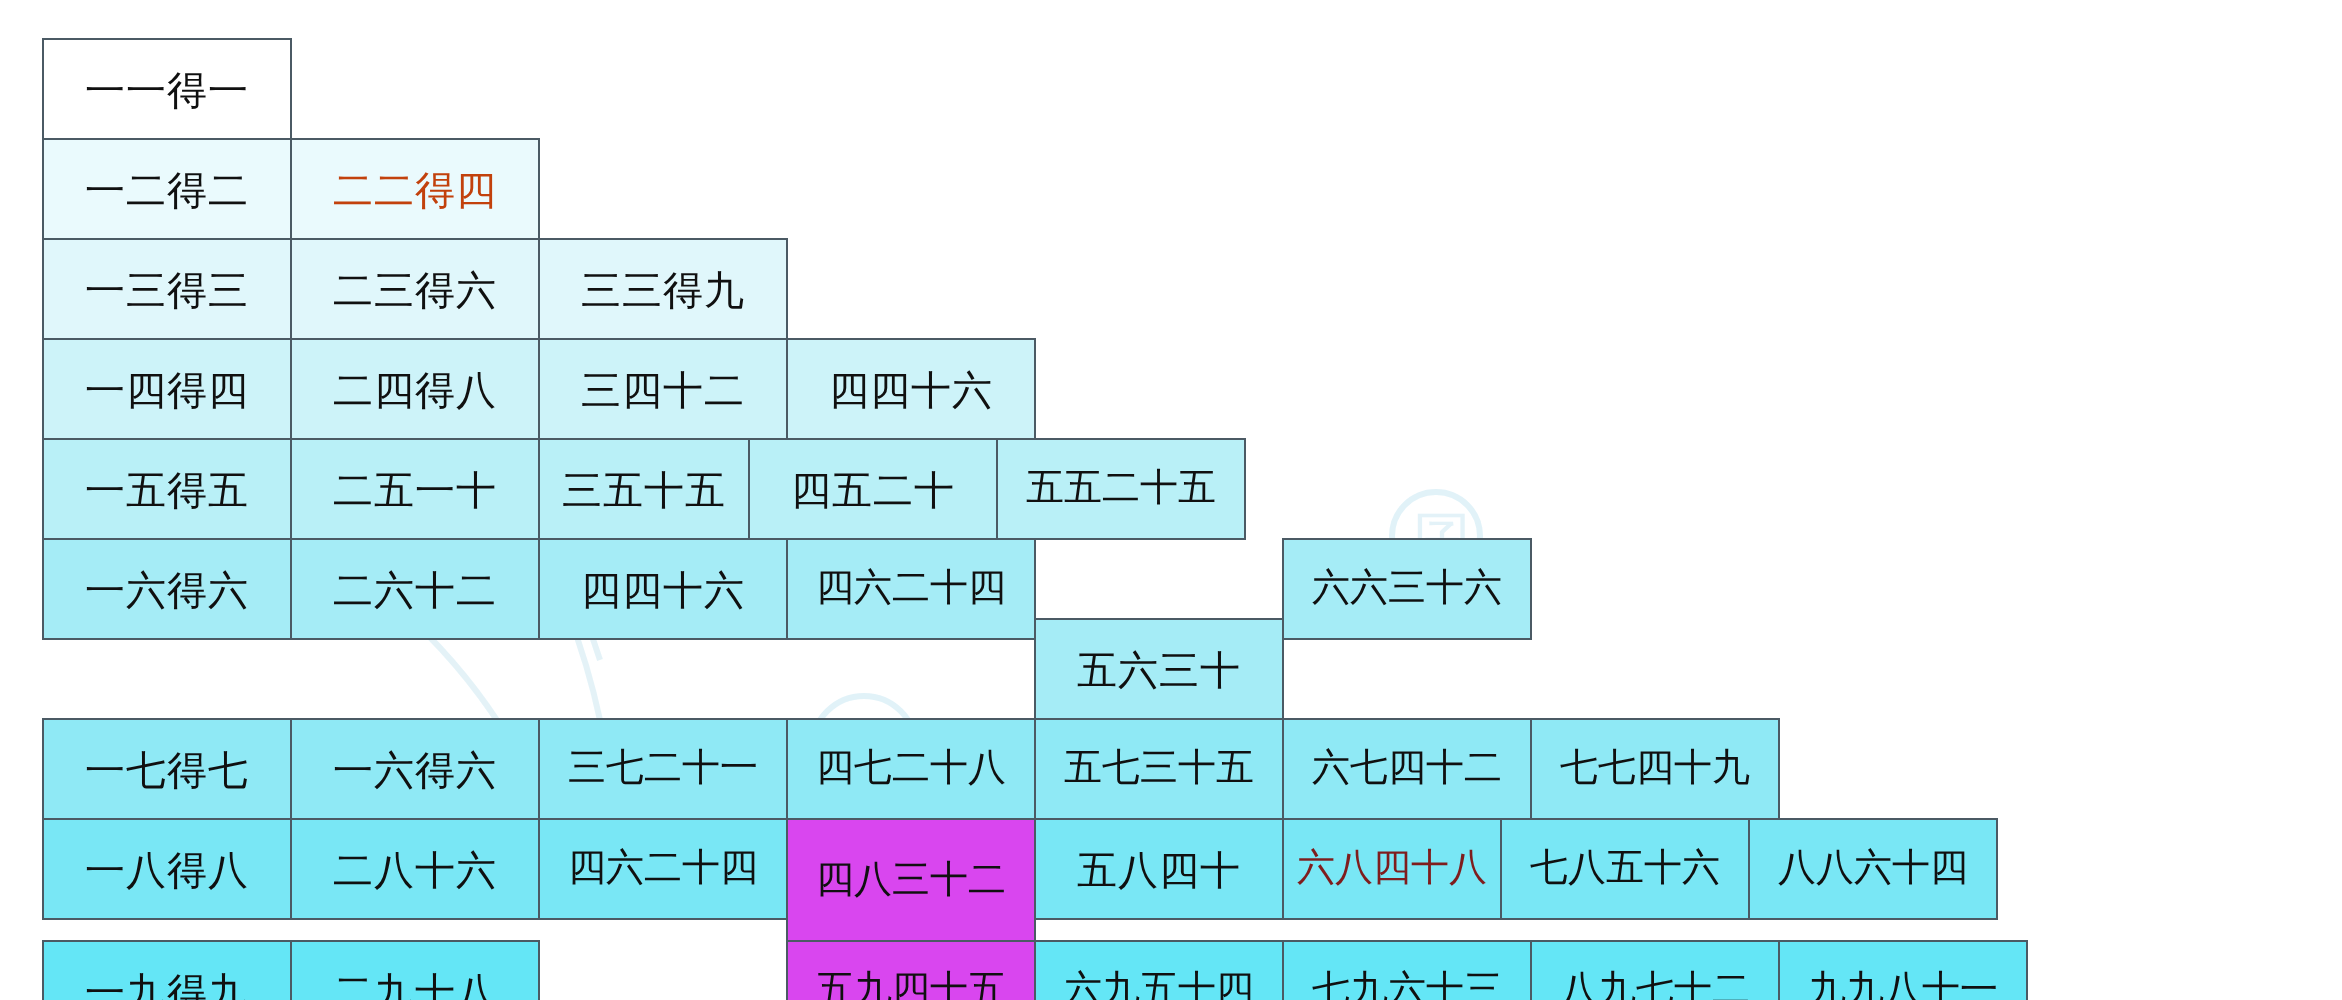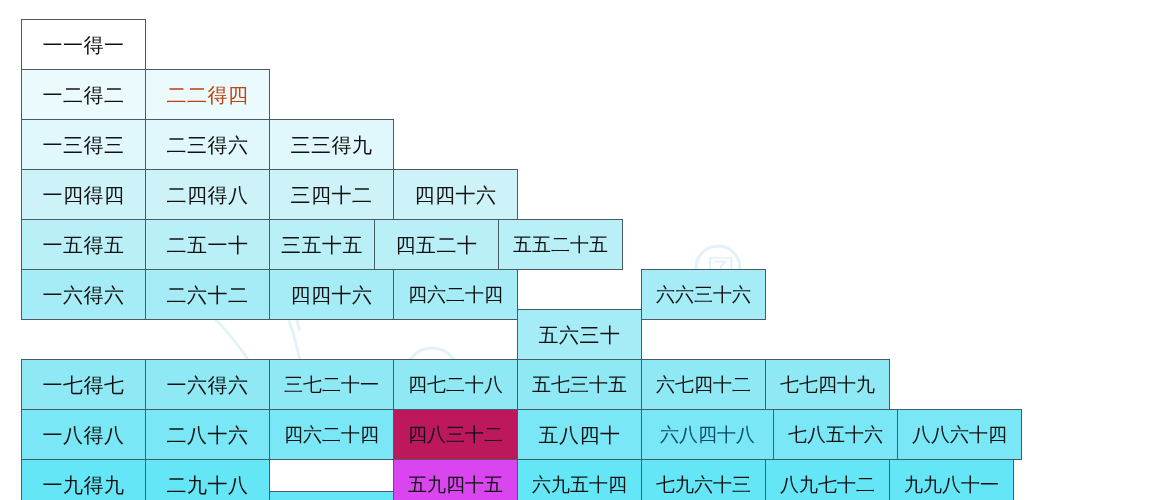--- a/index.html
+++ b/index.html
@@ -132,23 +132,23 @@
       <div class="mt-cell wide-text" style="background: rgb(143, 233, 245); border-color: rgb(75, 90, 100); color: rgb(16, 16, 16); width: 125px; height: 51px;">三七二十一</div>
       <div class="mt-cell wide-text" style="background: rgb(143, 233, 245); border-color: rgb(75, 90, 100); color: rgb(16, 16, 16); width: 125px; height: 51px;">四七二十八</div>
       <div class="mt-cell wide-text" style="background: rgb(143, 233, 245); border-color: rgb(75, 90, 100); color: rgb(16, 16, 16); width: 125px; height: 51px;">五七三十五</div>
       <div class="mt-cell wide-text" style="background: rgb(143, 233, 245); border-color: rgb(75, 90, 100); color: rgb(16, 16, 16); width: 125px; height: 51px;">六七四十二</div>
       <div class="mt-cell wide-text" style="background: rgb(143, 233, 245); border-color: rgb(75, 90, 100); color: rgb(16, 16, 16); width: 125px; height: 51px;">七七四十九</div>
     </div>
     <div class="mt-row">
       <div class="mt-cell" style="background: rgb(121, 231, 245); border-color: rgb(75, 90, 100); color: rgb(16, 16, 16); width: 125px; height: 51px;">一八得八</div>
       <div class="mt-cell" style="background: rgb(121, 231, 245); border-color: rgb(75, 90, 100); color: rgb(16, 16, 16); width: 125px; height: 51px;">二八十六</div>
       <div class="mt-cell wide-text" style="background: rgb(121, 231, 245); border-color: rgb(75, 90, 100); color: rgb(16, 16, 16); width: 125px; height: 51px;">四六二十四</div>
-      <div class="mt-cell wide-text" style="background: #be185d; border-color: rgb(75, 90, 100); color: rgb(16, 16, 16); width: 125px; height: 51px;">四八三十二</div>
+      <div class="mt-cell wide-text" style="background: #d946ef; border-color: rgb(75, 90, 100); color: rgb(16, 16, 16); width: 125px; height: 62px;">四八三十二</div>
       <div class="mt-cell" style="background: rgb(121, 231, 245); border-color: rgb(75, 90, 100); color: rgb(16, 16, 16); width: 125px; height: 51px;">五八四十</div>
-      <div class="mt-cell wide-text" style="background: rgb(121, 231, 245); border-color: rgb(75, 90, 100); color: #0c4a6e; width: 133px; height: 51px;">六八四十八</div>
+      <div class="mt-cell wide-text" style="background: rgb(121, 231, 245); border-color: rgb(75, 90, 100); color: #7f1d1d; width: 110px; height: 51px;">六八四十八</div>
       <div class="mt-cell wide-text" style="background: rgb(121, 231, 245); border-color: rgb(75, 90, 100); color: rgb(16, 16, 16); width: 125px; height: 51px;">七八五十六</div>
       <div class="mt-cell wide-text" style="background: rgb(121, 231, 245); border-color: rgb(75, 90, 100); color: rgb(16, 16, 16); width: 125px; height: 51px;">八八六十四</div>
     </div>
     <div class="mt-row">
       <div class="mt-cell" style="background: rgb(100, 230, 246); border-color: rgb(75, 90, 100); color: rgb(16, 16, 16); width: 125px; height: 51px;">一九得九</div>
       <div class="mt-cell" style="background: rgb(100, 230, 246); border-color: rgb(75, 90, 100); color: rgb(16, 16, 16); width: 125px; height: 51px;">二九十八</div>
       <div class="mt-cell wide-text" style="background: rgb(100, 230, 246); border-color: rgb(75, 90, 100); color: rgb(16, 16, 16); width: 125px; height: 51px; margin-top: 32px;">三九二十七</div>
       <div class="mt-cell wide-text" style="background: #d946ef; border-color: rgb(75, 90, 100); color: rgb(16, 16, 16); width: 125px; height: 51px;">五九四十五</div>
       <div class="mt-cell wide-text" style="background: rgb(100, 230, 246); border-color: rgb(75, 90, 100); color: rgb(16, 16, 16); width: 125px; height: 51px;">六九五十四</div>
       <div class="mt-cell wide-text" style="background: rgb(100, 230, 246); border-color: rgb(75, 90, 100); color: rgb(16, 16, 16); width: 125px; height: 51px;">七九六十三</div>

